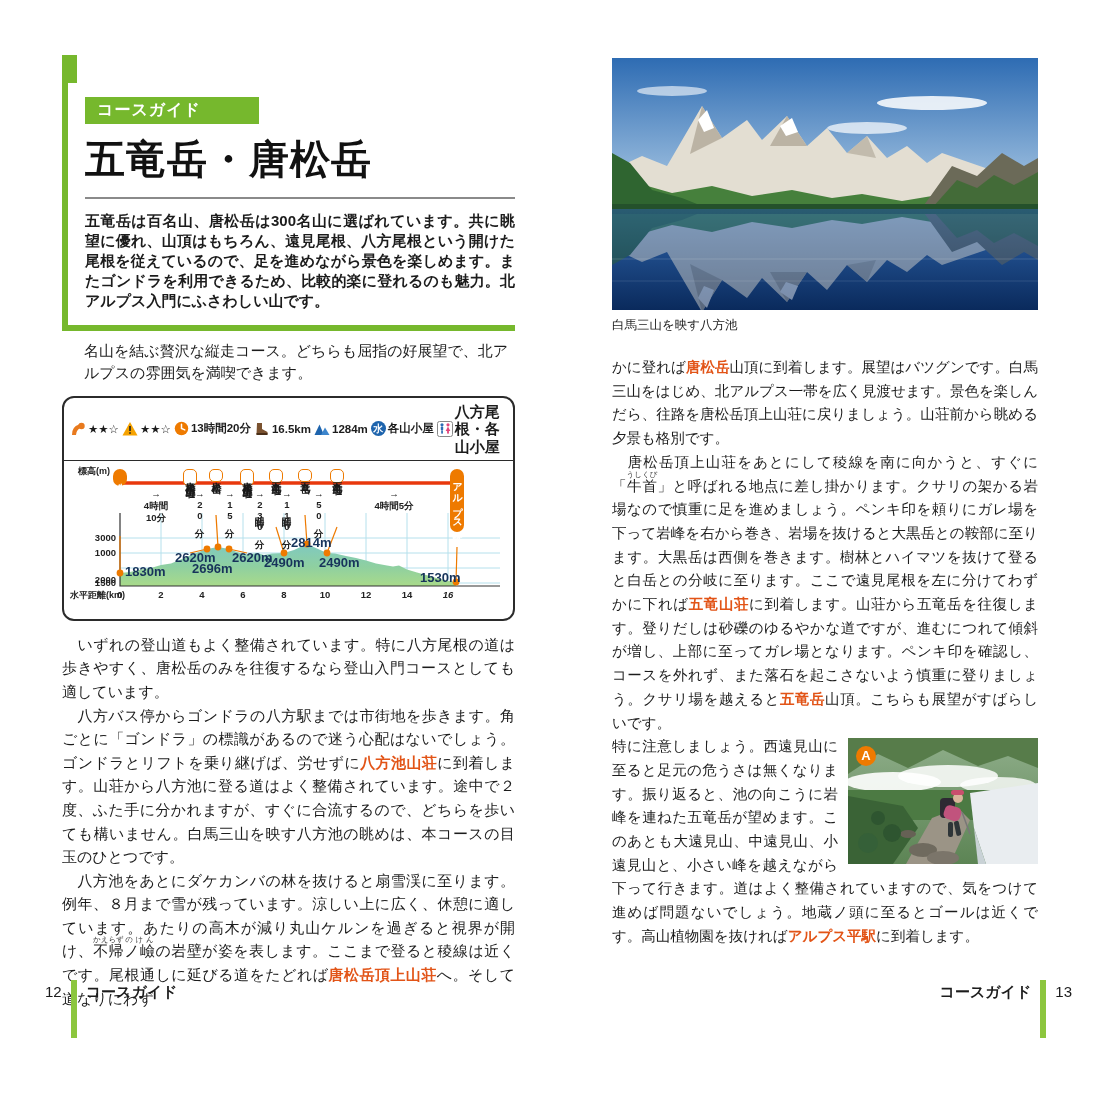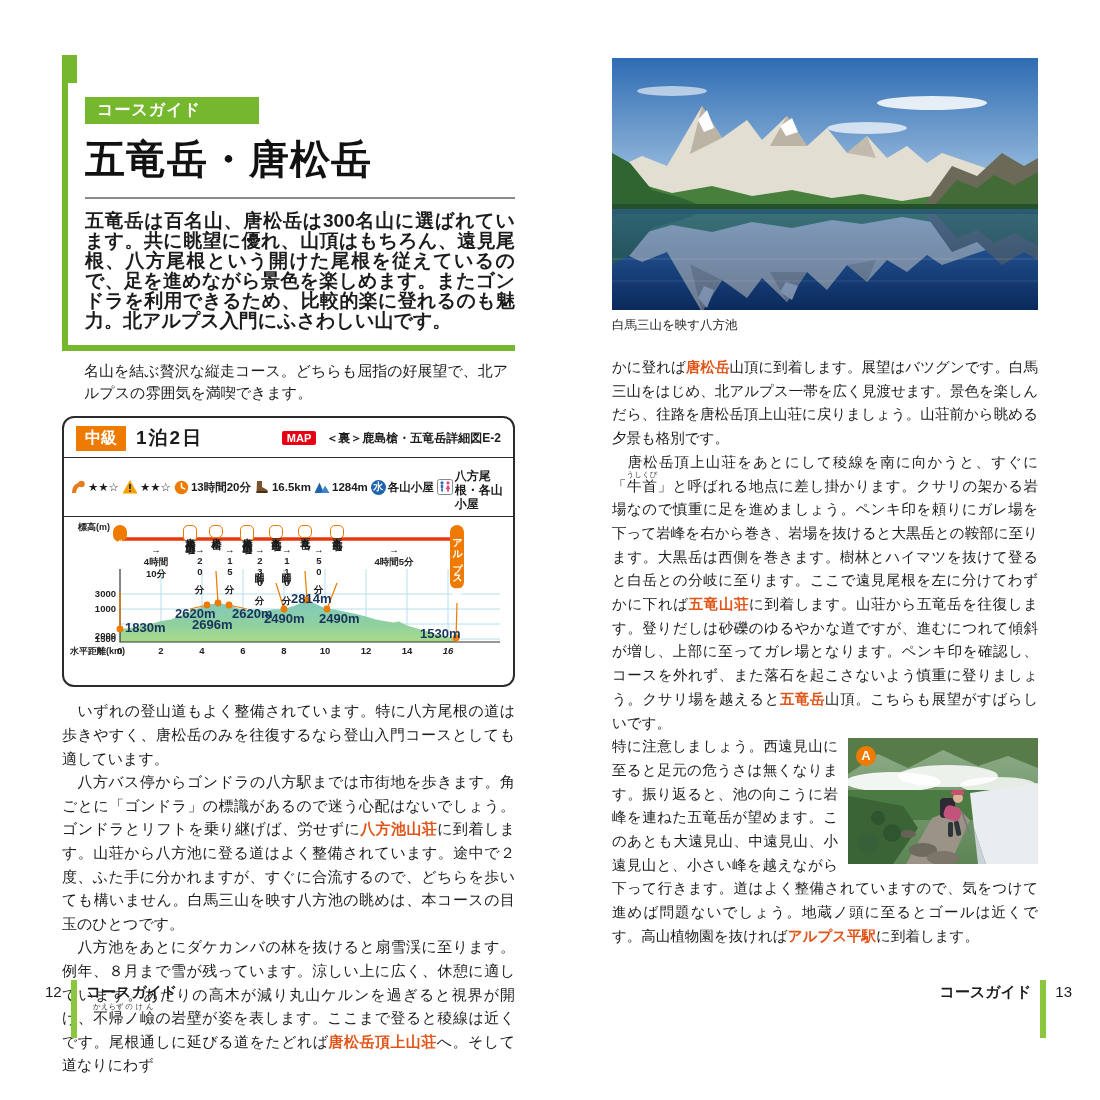--- a/index.html
+++ b/index.html
@@ -8,45 +8,45 @@
 
   
   .left-col{position:absolute;left:62px;top:55px;width:453px;}
   .header-block{position:relative;border-left:6px solid #76b82d;border-bottom:6px solid #76b82d;
                 padding:42px 0 14px 17px;}
   .header-block::before{content:"";position:absolute;left:-6px;top:0;width:15px;height:28px;background:#76b82d;}
   .eyebrow{display:inline-block;background:#76b82d;color:#fff;font-weight:bold;font-size:16px;
            padding:3px 12px;width:150px;letter-spacing:1px;}
   .big-title{font-size:40px;font-weight:bold;letter-spacing:1px;margin:8px 0 8px 0;color:#111;}
   .title-rule{border:none;border-top:2px solid #8a8a8a;margin:10px 0 12px 0;}
-  .intro{font-size:19px;line-height:20px;font-weight:bold;text-align:justify;}
+  .intro{font-size:15px;line-height:20px;font-weight:bold;text-align:justify;}
 
   .section-head{display:flex;align-items:center;margin:18px 0 0 0;}
   .section-square{width:15px;height:15px;background:#2fa23c;margin-right:8px;flex:0 0 auto;}
   .section-title{font-size:20px;font-weight:bold;}
   .section-lead{margin:9px 0 0 22px;font-size:15px;line-height:22px;}
 
   
   .course-box{margin-top:12px;border:2px solid #2b2b2b;border-radius:12px;overflow:hidden;background:#fff;}
   .cb-header{display:flex;align-items:center;gap:10px;padding:7px 12px 6px 12px;border-bottom:1.5px solid #2b2b2b;}
   .level-badge{background:#ee7a00;color:#fff;font-weight:bold;font-size:16px;padding:2px 9px;}
   .duration{font-weight:bold;font-size:19px;letter-spacing:2px;}
   .cb-spacer{flex:1;}
   .map-badge{background:#e60012;color:#fff;font-weight:bold;font-size:11px;padding:1px 5px;border-radius:2px;}
   .map-text{font-weight:bold;font-size:12px;}
   .cb-stats{display:flex;align-items:center;gap:3px;padding:5px 6px;border-bottom:1.5px solid #2b2b2b;
             font-weight:bold;font-size:11.5px;justify-content:space-between;}
   .stat{display:flex;align-items:center;gap:2px;white-space:nowrap;}
   .stat svg{display:block;}
-  .stat .two-line{white-space:normal;width:54px;font-size:12px;line-height:1.15;margin-top:7px;}
+  .stat .two-line{white-space:normal;width:54px;font-size:15px;line-height:1.15;}
   .water-circ{width:15px;height:15px;border-radius:50%;background:#1e64ad;color:#fff;font-size:10px;
               display:flex;align-items:center;justify-content:center;font-weight:bold;}
 
   
-  .chart{position:relative;width:432px;height:148px;margin:2px 4px 18px 8px;font-weight:bold;}
+  .chart{position:relative;width:432px;height:148px;margin:2px 4px 8px 8px;font-weight:bold;}
   .chart svg{position:absolute;left:0;top:0;}
   .ax-label{position:absolute;font-size:9px;color:#222;}
   .ytick{position:absolute;width:42px;text-align:right;font-size:9.5px;color:#222;left:2px;}
   .xtick{position:absolute;font-size:9.5px;color:#222;top:126px;transform:translateX(-50%);}
   .pill{position:absolute;top:6px;transform:translateX(-50%);writing-mode:vertical-rl;text-orientation:upright;
         font-size:10px;letter-spacing:1px;line-height:1;z-index:3;}
   .st-terminal{background:#ee7a00;color:#fff;border-radius:8px;padding:6px 2px;}
   .st-mid{background:#fff;border:1.6px solid #ee7a00;color:#1a1a1a;border-radius:5px;padding:4px 1px;}
   .leg-h{position:absolute;top:25px;text-align:center;font-size:9.5px;line-height:1.25;color:#222;z-index:2;}
   .leg-v{position:absolute;top:25px;display:flex;flex-direction:column;align-items:center;font-size:9.5px;color:#222;z-index:2;}
@@ -93,27 +93,20 @@
     <div class="header-block">
       <div class="eyebrow">コースガイド</div>
       <div class="big-title">五竜岳・唐松岳</div>
       <hr class="title-rule">
       <div class="intro">五竜岳は百名山、唐松岳は300名山に選ばれています。共に眺望に優れ、山頂はもちろん、遠見尾根、八方尾根という開けた尾根を従えているので、足を進めながら景色を楽しめます。またゴンドラを利用できるため、比較的楽に登れるのも魅力。北アルプス入門にふさわしい山です。</div>
     </div>
 
     <div class="section-lead">名山を結ぶ贅沢な縦走コース。どちらも屈指の好展望で、北アルプスの雰囲気を満喫できます。</div>
 
     <div class="course-box">
-      <div class="cb-header">
-        <span class="level-badge">中級</span>
-        <span class="duration">1泊2日</span>
-        <span class="cb-spacer"></span>
-        <span class="map-badge">MAP</span>
-        <span class="map-text">＜裏＞鹿島槍・五竜岳詳細図E-2</span>
-      </div>
 
       <div class="cb-stats">
         <span class="stat">
           <svg width="16" height="16" viewBox="0 0 16 16">
               <path d="M2 14 Q1.5 6 9 3.5 L12 6.5 Q6.5 7.5 6 14 Z" fill="#e87a1e"></path>
               <circle cx="11.5" cy="5" r="3.2" fill="#e87a1e"></circle>
             </svg>
           <span>★★☆</span>
         </span>
         <span class="stat">

